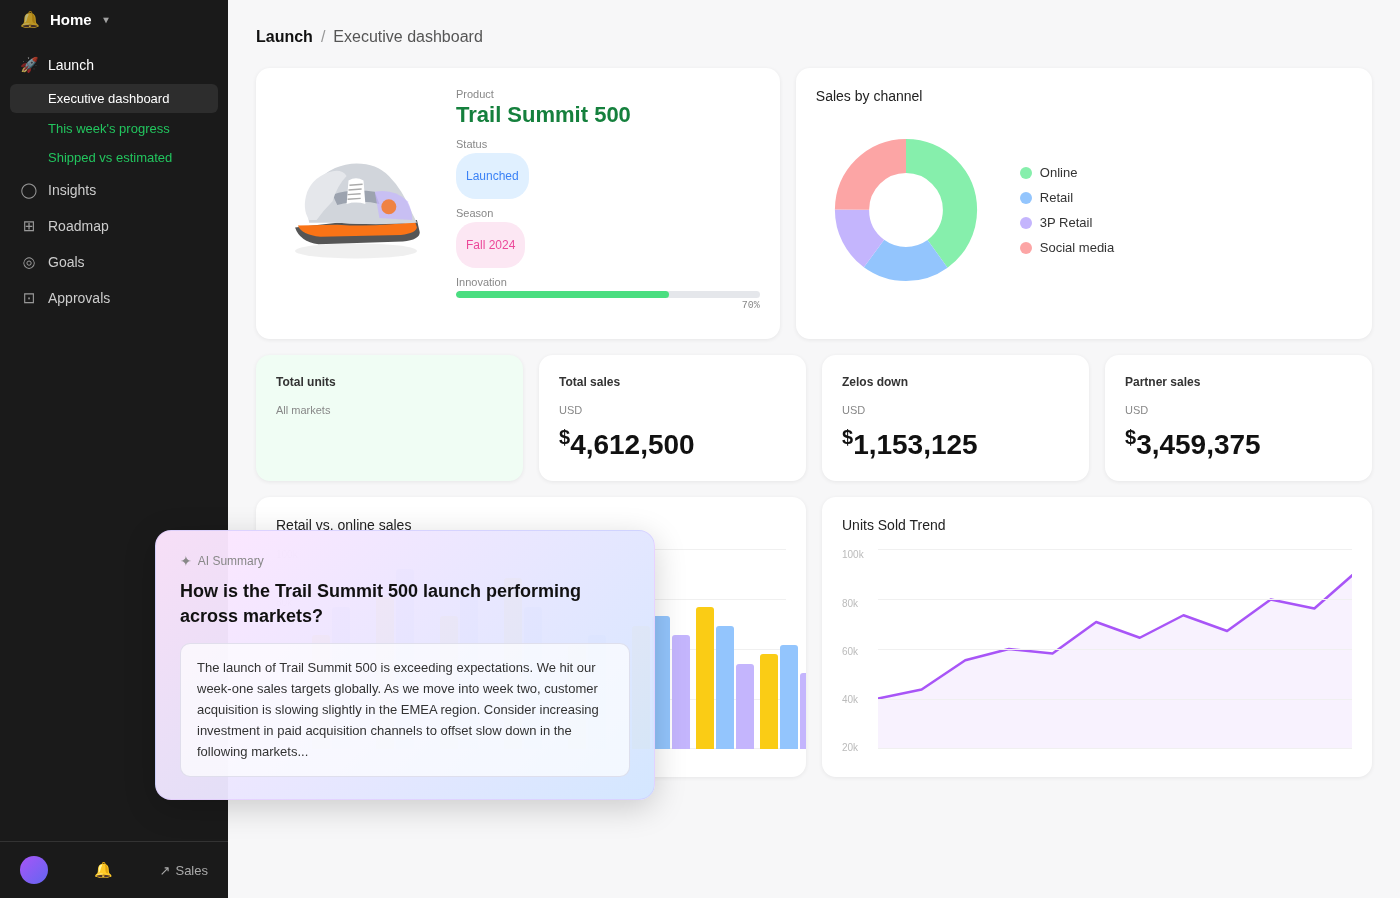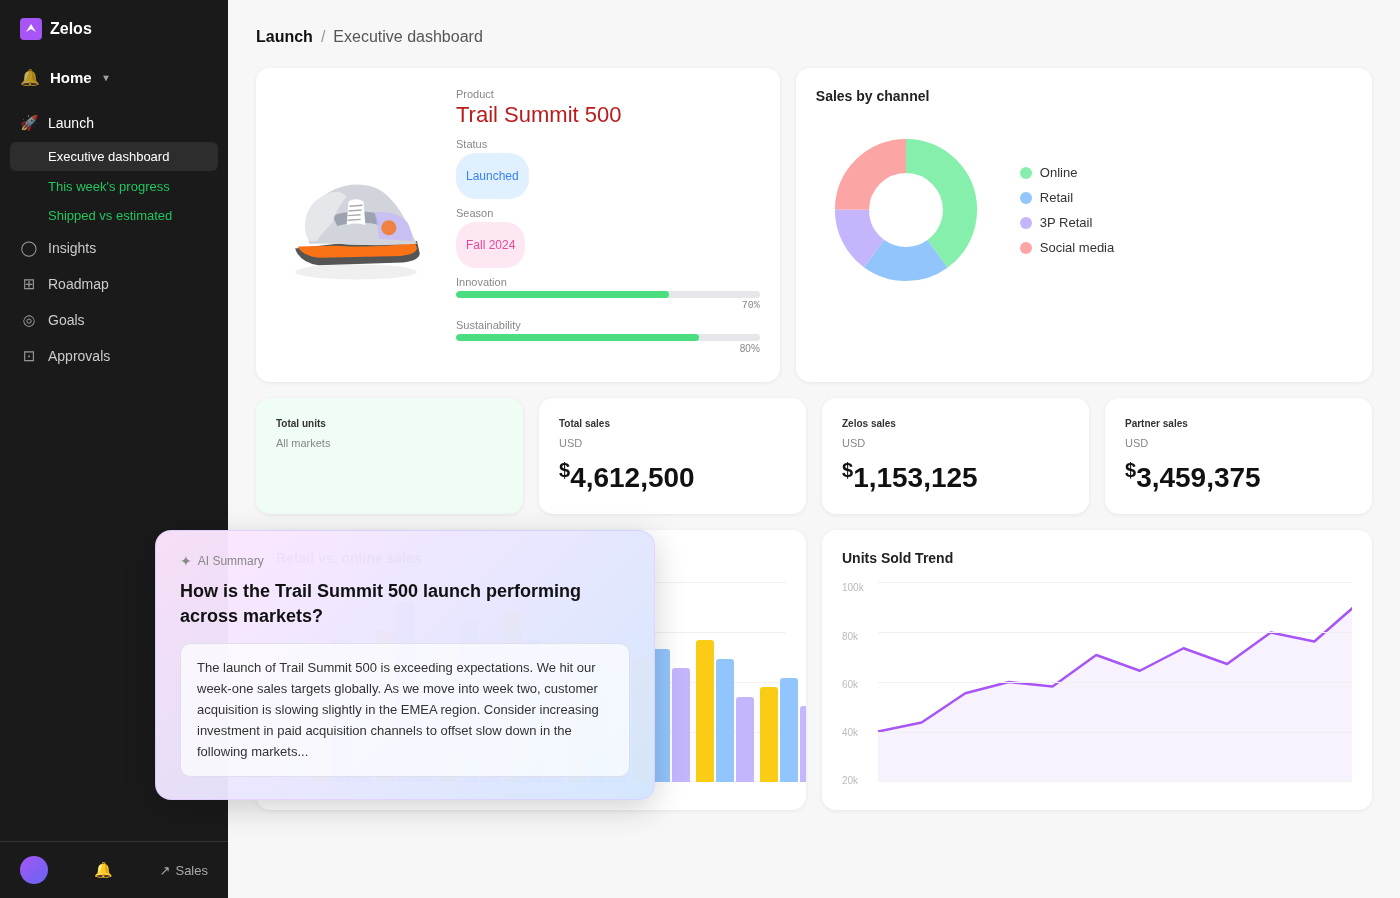--- a/index.html
+++ b/index.html
@@ -113,55 +113,55 @@
       display: flex; align-items: center; gap: 20px;
     }
     .product-image-wrap {
       width: 160px; height: 160px; flex-shrink: 0;
       display: flex; align-items: center; justify-content: center;
       position: relative;
     }
     .shoe-svg { width: 150px; height: 130px; }
     .product-info { flex: 1; }
     .product-label { font-size: 11px; color: #888; margin-bottom: 2px; }
-    .product-name { font-size: 22px; font-weight: 400; margin-bottom: 10px; color: #b91c1c; }
+    .product-name { font-size: 22px; font-weight: 700; margin-bottom: 10px; color: #15803d; }
     .info-row { margin-bottom: 8px; }
     .info-label { font-size: 11px; color: #888; margin-bottom: 3px; }
     .badge {
       display: inline-block;
       padding: 16px 10px;
       border-radius: 20px;
       font-size: 12px; font-weight: 500;
     }
     .badge-launched { background: #e0f0ff; color: #3b82f6; }
     .badge-fall { background: #fce7f3; color: #ec4899; }
     .progress-bar-bg { height: 7px; background: #e5e7eb; border-radius: 4px; overflow: hidden; }
     .progress-bar-fill { height: 100%; border-radius: 4px; background: #4ade80; }
 
     
     .sales-channel-card { }
-    .card-title { font-size: 14px; font-weight: 700; color: #222; margin-bottom: 16px; }
+    .card-title { font-size: 14px; font-weight: 400; color: #222; margin-bottom: 16px; }
     .donut-wrap {
       display: flex; align-items: center; gap: 24px;
     }
     .donut-svg { width: 180px; height: 180px; flex-shrink: 0; }
     .legend { display: flex; flex-direction: column; gap: 10px; }
     .legend-item { display: flex; align-items: center; gap: 8px; font-size: 13px; color: #333; }
     .legend-dot { width: 12px; height: 12px; border-radius: 50%; flex-shrink: 0; }
 
     
     .metrics-row {
       display: grid;
       grid-template-columns: 1fr 1fr 1fr 1fr;
       gap: 16px;
       margin-bottom: 16px;
     }
     .metric-card { }
     .metric-card.green-bg { background: #f0fdf4; }
-    .metric-label { font-size: 10px; font-weight: 600; color: #333; margin-bottom: 8px; }
+    .metric-label { font-size: 12px; font-weight: 600; color: #333; margin-bottom: 15px; }
     .metric-sub { font-size: 11px; color: #888; margin-bottom: 10px; }
     .metric-value { font-size: 28px; font-weight: 700; color: #111; }
     .metric-value.green { color: #16a34a; }
     .metric-currency { font-size: 20px; font-weight: 700; vertical-align: super; }
 
     
     .bottom-row {
       display: grid;
       grid-template-columns: 1fr 1fr;
       gap: 16px;
@@ -220,28 +220,20 @@
       position: absolute; left: 36px; right: 0; top: 0; height: 200px;
       display: flex; flex-direction: column; justify-content: space-between;
       pointer-events: none;
     }
     .grid-line { border-top: 1px solid #f0f0f0; width: 100%; }
   </style>
 </head>
 <body>
 
 <nav class="sidebar">
-  <div class="sidebar-logo">
-    <div class="sidebar-logo-icon">
-      <svg width="14" height="14" viewBox="0 0 14 14">
-          <path d="M2 10 L7 2 L12 10 L7 7 Z" fill="white"></path>
-        </svg>
-    </div>
-    <span>Zelos</span>
-  </div>
 
   <div class="sidebar-home">
     <span class="sidebar-home-icon">🔔</span>
     <span>Home</span>
     <span class="sidebar-home-arrow">▾</span>
   </div>
 
   <div class="sidebar-nav">
     <div class="sidebar-section-item active-parent">
       <span class="sidebar-section-icon">🚀</span>
@@ -334,27 +326,20 @@
         <div class="info-row">
           <div class="info-label">Season</div>
           <span class="badge badge-fall">Fall 2024</span>
         </div>
         <div class="info-row">
           <div class="info-label">Innovation</div>
           <div class="progress-bar-bg">
             <div class="progress-bar-fill" style="width:70%"></div>
           </div>
           <div style="font-size:10px;color:#888;text-align:right;margin-top:2px;font-family:Liberation Mono, monospace;">70%</div>
-        </div>
-        <div class="info-row">
-          <div class="info-label">Sustainability</div>
-          <div class="progress-bar-bg">
-            <div class="progress-bar-fill" style="width:80%"></div>
-          </div>
-          <div style="font-size:10px;color:#888;text-align:right;margin-top:2px;">80%</div>
         </div>
       </div>
     </div>
 
     <div class="card sales-channel-card">
       <div class="card-title">Sales by channel</div>
       <div class="donut-wrap">
         <svg class="donut-svg" viewBox="0 0 200 200">
 
           <circle cx="100" cy="100" r="60" fill="none" stroke="#86efac" stroke-width="38" stroke-dasharray="150.8 251.3" stroke-dashoffset="0" transform="rotate(-90 100 100)"></circle>
@@ -391,21 +376,21 @@
       <div class="metric-sub">All markets</div>
     </div>
     <div class="card metric-card">
       <div class="metric-label">Total sales</div>
       <div class="metric-sub">USD</div>
       <div class="metric-value">
         <span class="metric-currency">$</span><span>4,612,500</span>
       </div>
     </div>
     <div class="card metric-card">
-      <div class="metric-label">Zelos sales</div>
+      <div class="metric-label">Zelos down</div>
       <div class="metric-sub">USD</div>
       <div class="metric-value">
         <span class="metric-currency">$</span><span>1,153,125</span>
       </div>
     </div>
     <div class="card metric-card">
       <div class="metric-label">Partner sales</div>
       <div class="metric-sub">USD</div>
       <div class="metric-value">
         <span class="metric-currency">$</span><span>3,459,375</span>

